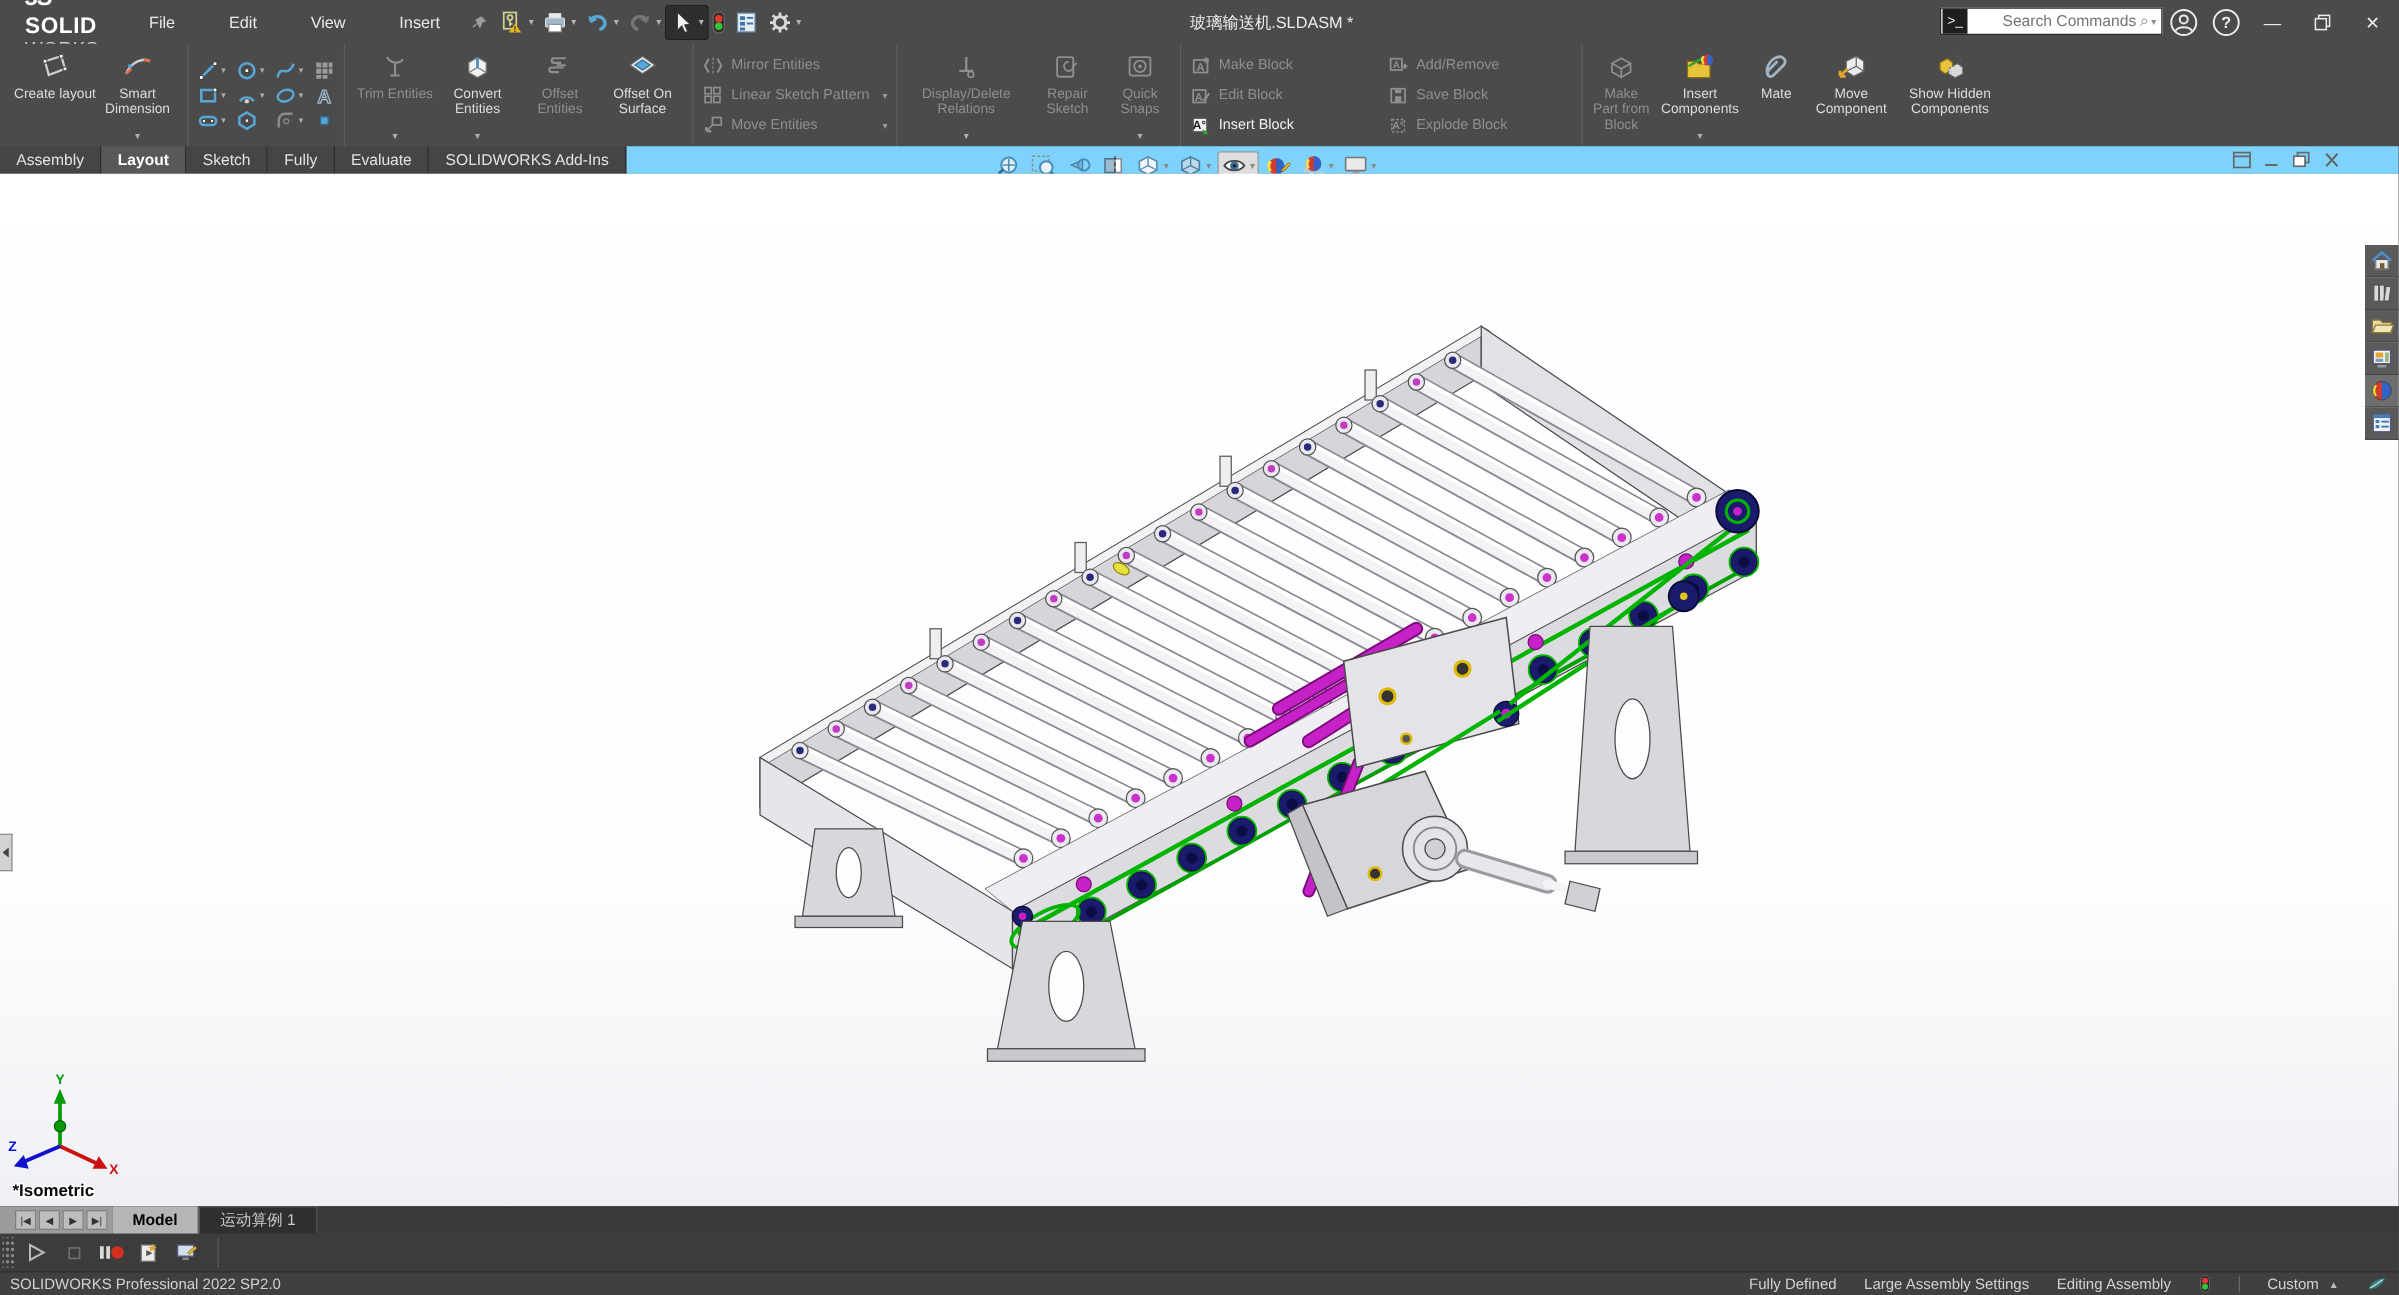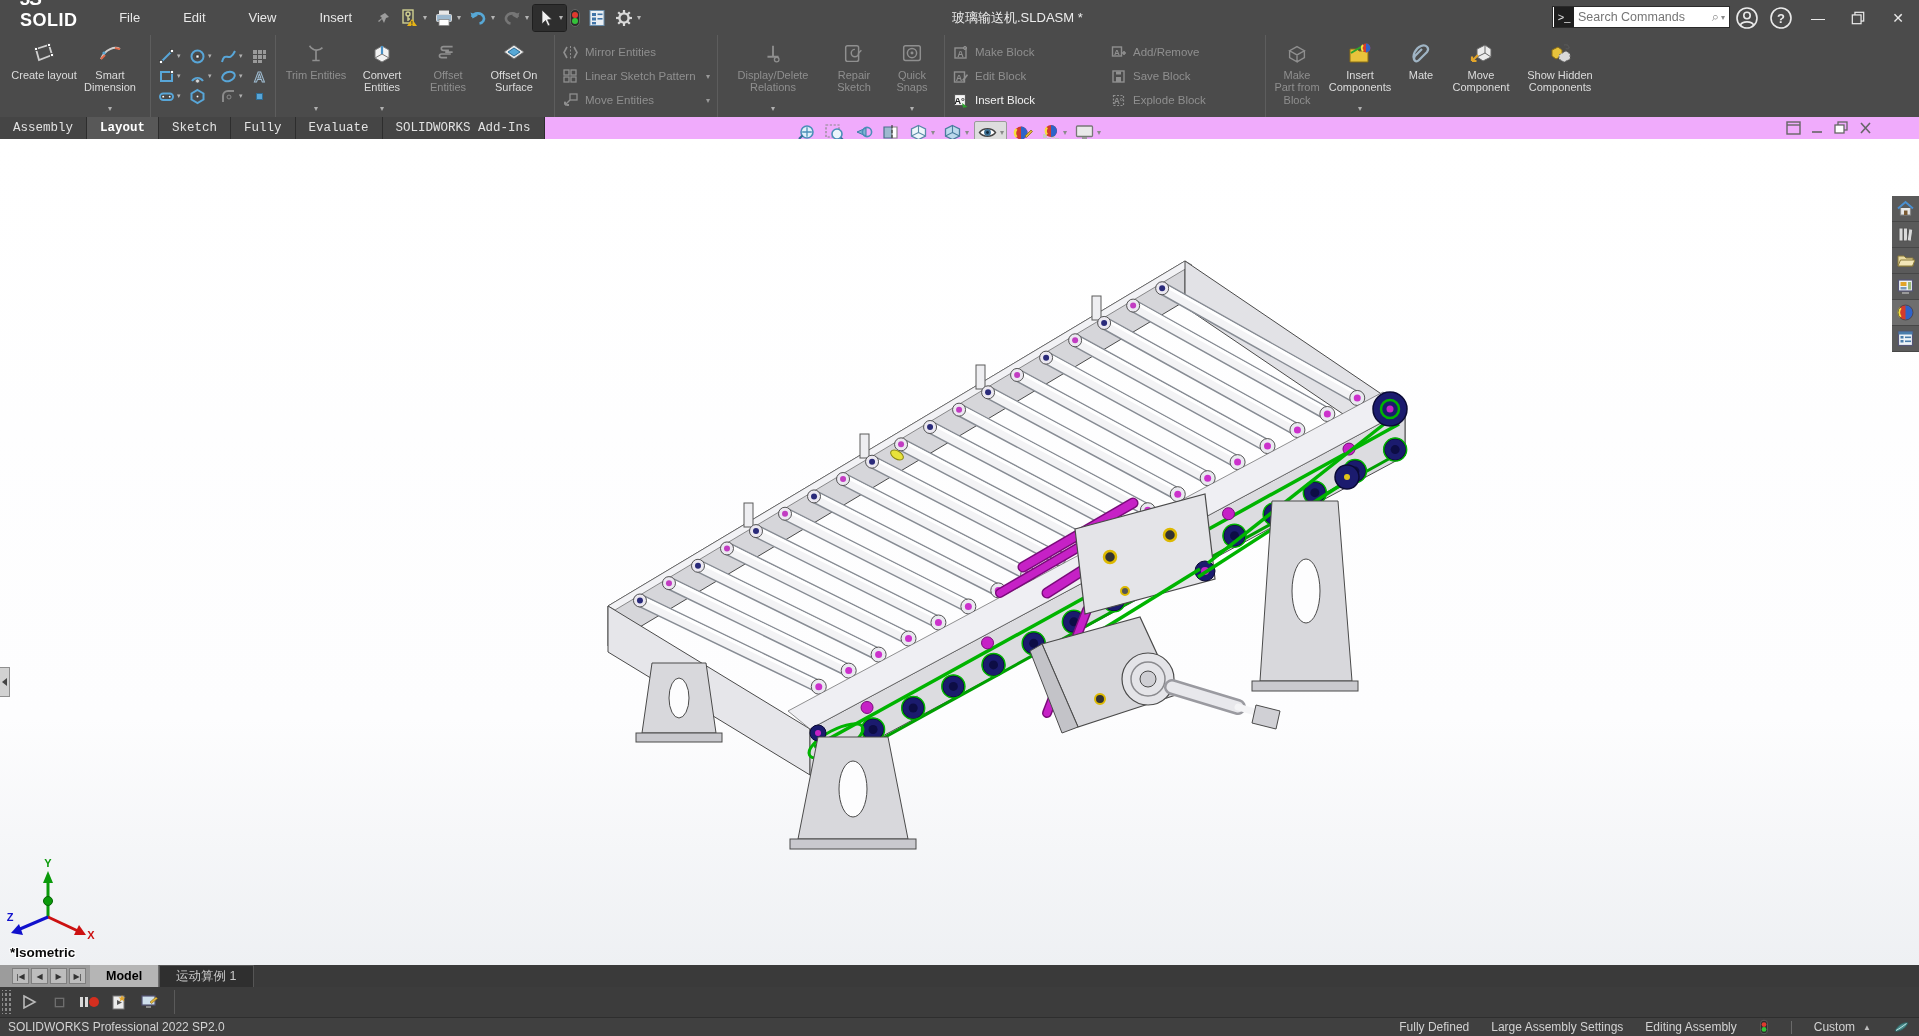--- a/index.html
+++ b/index.html
@@ -17,21 +17,21 @@
   .pin-icon { width:14px; height:14px; opacity:.75; margin-left:-6px; align-self:center; }
   .qtoolbar { display:flex; align-items:center; margin-left:6px; gap:1px; }
   .qbtn { display:flex; align-items:center; padding:2px 3px; height:26px; border-radius:2px; }
   .qbtn svg { width:20px; height:20px; }
   .qbtn .dd { font-size:8px; color:#b5b5b5; margin-left:3px; }
   .qbtn.pressed { background:#2e2e2e; outline:1px solid #1f1f1f; }
   .qbtn.disabled svg { opacity:.38; }
   .doc-title { position:absolute; left:952px; top:9px; font-size:13px; color:#ececec; white-space:nowrap; }
   .search-box { position:absolute; left:1552px; top:6px; width:178px; height:22px; background:#ffffff; display:flex; align-items:center; border:1px solid #2a2a2a; }
   .search-prompt { width:20px; height:20px; background:#1f1f1f; color:#e8e8e8; font-size:11px; display:flex; align-items:center; justify-content:center; margin:0 4px 0 1px; }
-  .search-input { flex:1; border:none; outline:none; font-size:12.5px; color:#444; background:transparent; font-family:"Liberation Sans",sans-serif; min-width:0; }
+  .search-input { flex:1; border:none; outline:none; font-size:12.5px; color:#444; background:transparent; font-family:"Liberation Sans",sans-serif; min-width:0;margin-left:24px; }
   .search-mag { color:#8a8a8a; font-size:13px; padding-right:2px; }
   .search-dd { color:#8a8a8a; font-size:8px; padding-right:4px; }
   .title-right { position:absolute; right:6px; top:0; height:35px; display:flex; align-items:center; gap:10px; }
   .tr-icon { width:24px; height:24px; display:flex; align-items:center; justify-content:center; color:#eaeaea; }
   .winbtn { width:30px; height:26px; display:flex; align-items:center; justify-content:center; color:#eaeaea; font-size:14px; }
 
   
   .ribbon { position:absolute; top:35px; left:0; right:0; height:82px; background:#4b4b4b; display:flex; align-items:stretch; padding-left:4px; }
   .rgroup { display:flex; align-items:stretch; padding:0 7px; border-right:1px solid #5d5d5d; }
   .rgroup:last-child { border-right:none; }
@@ -43,21 +43,21 @@
   .sk-cell { display:flex; align-items:center; }
   .sk-cell svg { width:17px; height:17px; }
   .sk-cell .dd { font-size:7px; color:#b0b0b0; margin-left:2px; width:7px; }
   .rcol { display:flex; flex-direction:column; justify-content:center; gap:4px; }
   .rrow { display:flex; align-items:center; gap:6px; font-size:11.5px; color:#8f8f8f; height:20px; min-width:148px; }
   .rrow.en { color:#f0f0f0; }
   .rrow svg { width:17px; height:17px; flex:none; }
   .rrow .dd { font-size:8px; color:#9a9a9a; margin-left:auto; }
 
   
-  .tabrow { position:absolute; top:117px; left:0; right:0; height:22px; background:#f0abfc;font-family:Liberation Mono, monospace; }
+  .tabrow { position:absolute; top:117px; left:0; right:0; height:22px; background:#7dd3fc; }
   .tabs { display:inline-flex; height:22px; background:#343434; }
   .ctab { padding:0 13px; font-size:12.5px; color:#e2e2e2; display:flex; align-items:center; background:#454545; border-right:1px solid #2d2d2d; cursor:default; }
   .ctab.active { background:#585858; color:#ffffff; font-weight:bold; }
 
   
   .headsup { position:absolute; top:120px; left:794px; height:24px; display:flex; align-items:center; gap:3px; }
   .hbtn { display:flex; align-items:center; padding:1px 2px; border-radius:2px; }
   .hbtn svg { width:21px; height:19px; }
   .hbtn .dd { font-size:8px; color:#8a8a8a; margin-left:2px; }
   .hbtn.pressed { background:#dddddd; border:1px solid #9a9a9a; }

